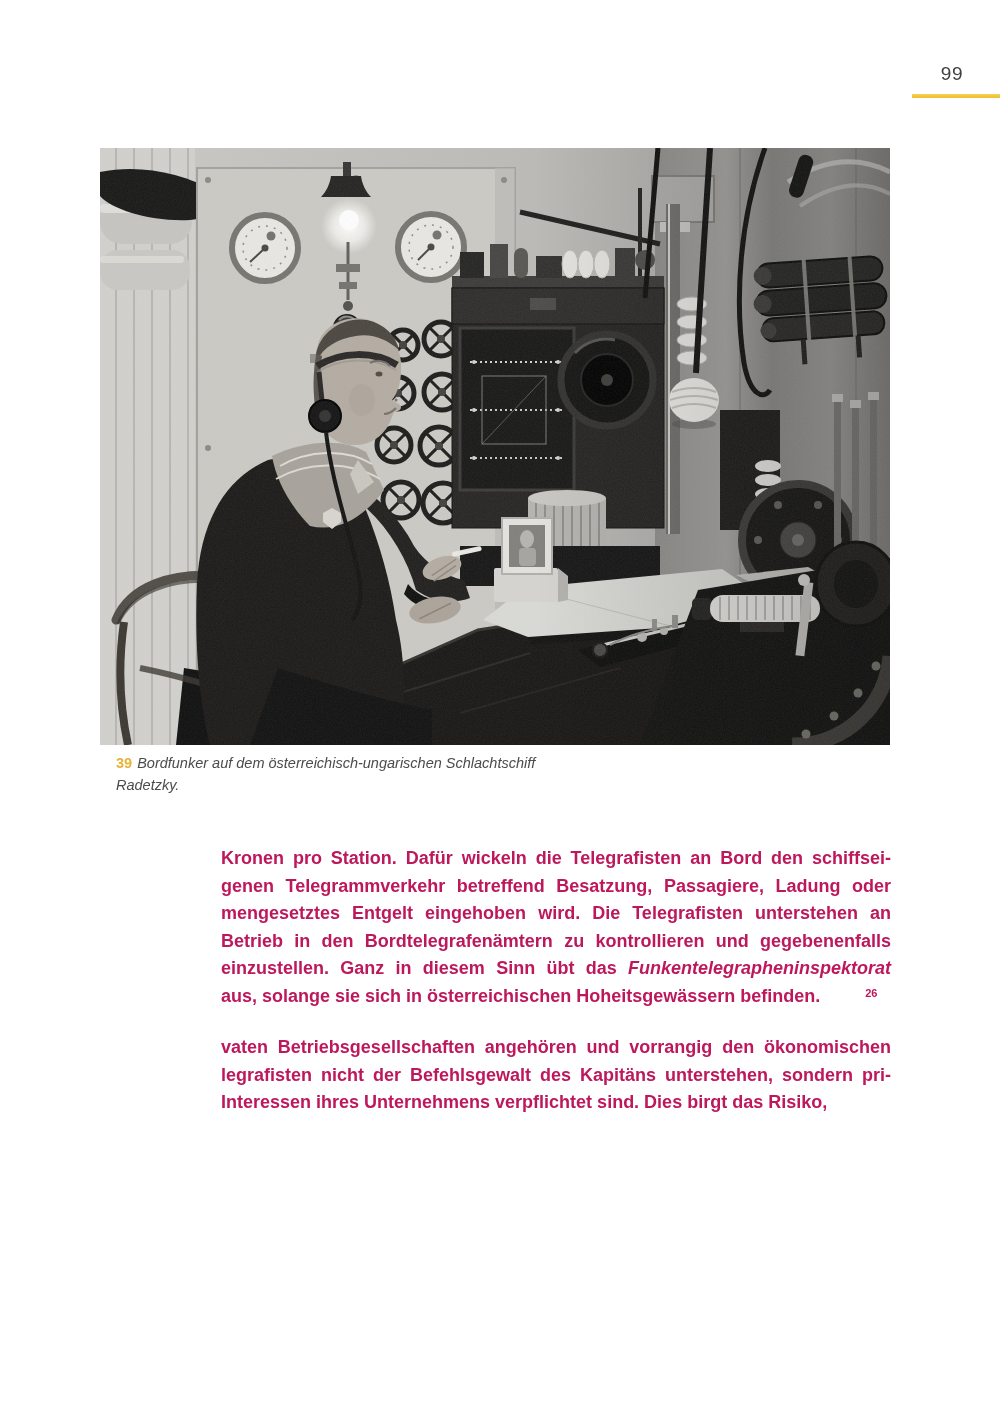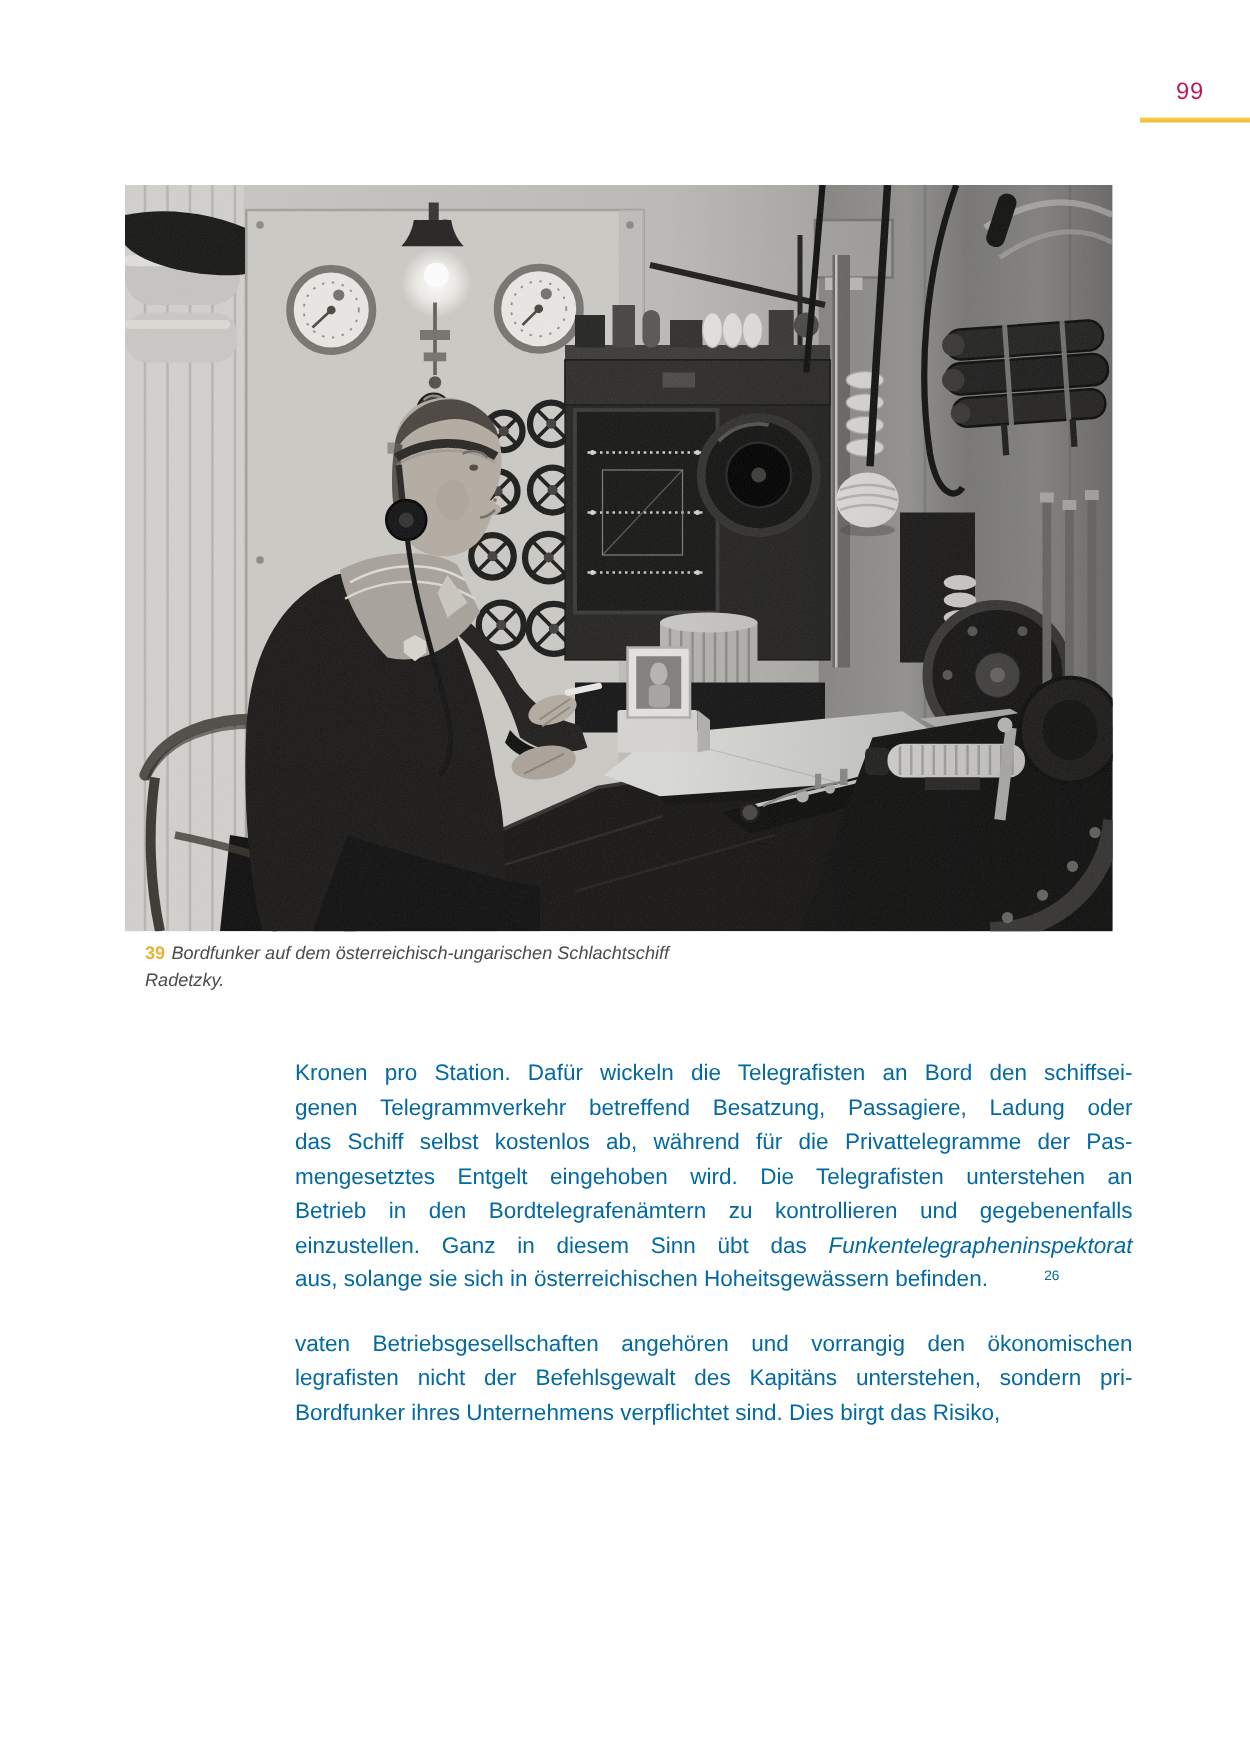--- a/index.html
+++ b/index.html
@@ -3,36 +3,36 @@
 <meta charset="utf-8">
 <style>
   * { margin:0; padding:0; box-sizing:border-box; }
   html,body { background:#ffffff; }
   .page {
     position:relative; width:1000px; height:1411px; background:#ffffff;
     font-family:"Liberation Sans", sans-serif; overflow:hidden;
   }
   .page-number {
     position:absolute; top:63px; right:37px;
-    font-size:19px; color:#be185d; letter-spacing:0.5px;
+    font-size:19px; color:#404040; letter-spacing:0.5px;
   }
   .top-rule {
     position:absolute; top:94px; left:912px; width:88px; height:4px;
     background:linear-gradient(#f6d258,#edbd2c);
   }
   .figure { position:absolute; left:100px; top:148px; width:790px; height:597px; }
   .figure svg { display:block; width:100%; height:100%; }
   .caption {
     position:absolute; left:116px; top:753px; width:600px;
     font-size:14.5px; line-height:21.5px; color:#4B4B4A; font-style:italic;
   }
   .cap-num { color:#E8B237; font-style:normal; font-weight:700; padding-right:5px; }
   .article {
-    position:absolute; left:236px; top:845px; width:670px;
-    font-size:18px; line-height:27.5px; color:#0369a1;
+    position:absolute; left:221px; top:845px; width:670px;
+    font-size:18px; line-height:27.5px; color:#be185d;font-weight:bold;
   }
   .para + .para { margin-top:24px; }
   .line { text-align:justify; text-align-last:justify; }
   .line.last { text-align-last:left; }
   .line em { font-style:italic; }
   .line sup { font-size:11px; line-height:0; vertical-align:5px;margin-left:45px; }
 </style>
 </head>
 <body>
 
@@ -353,26 +353,25 @@
       <rect width="790" height="597" filter="url(#grain)" opacity="0.5"></rect>
     </svg>
   </div>
 
   <p class="caption"><span class="cap-num">39</span><span><span>Bordfunker auf dem österreichisch-ungarischen Schlachtschiff</span><br><span>Radetzky.</span></span></p>
 
   <div class="article">
       <div class="para">
         <div class="line"><span>Kronen pro Station. Dafür wickeln die Telegrafisten an Bord den schiffsei-</span></div>
         <div class="line"><span>genen Telegrammverkehr betreffend Besatzung, Passagiere, Ladung oder</span></div>
-        <div class="line"><span>das Schiff selbst kostenlos ab, während für die Privattelegramme der Pas-</span></div>
         <div class="line"><span>mengesetztes Entgelt eingehoben wird. Die Telegrafisten unterstehen an</span></div>
         <div class="line"><span>Betrieb in den Bordtelegrafenämtern zu kontrollieren und gegebenenfalls</span></div>
         <div class="line"><span>einzustellen. Ganz in diesem Sinn übt das </span><em>Funkentelegrapheninspektorat</em></div>
         <div class="line last"><span>aus, solange sie sich in österreichischen Hoheitsgewässern befinden.</span><sup>26</sup></div>
       </div>
       <div class="para">
         <div class="line"><span>vaten Betriebsgesellschaften angehören und vorrangig den ökonomischen</span></div>
         <div class="line"><span>legrafisten nicht der Befehlsgewalt des Kapitäns unterstehen, sondern pri-</span></div>
-        <div class="line last"><span>Bordfunker ihres Unternehmens verpflichtet sind. Dies birgt das Risiko,</span></div>
+        <div class="line last"><span>Interessen ihres Unternehmens verpflichtet sind. Dies birgt das Risiko,</span></div>
       </div>
     </div>
 
 </div>
 
 </body></html>

